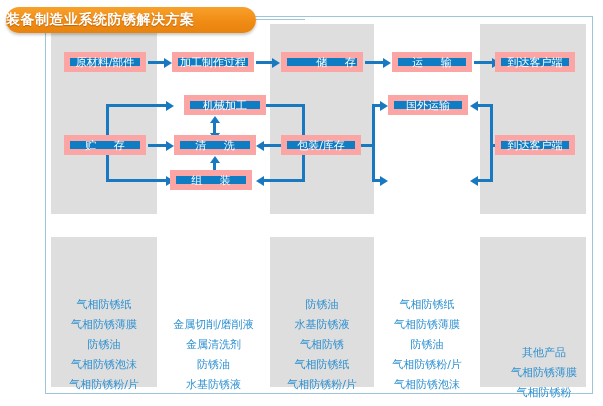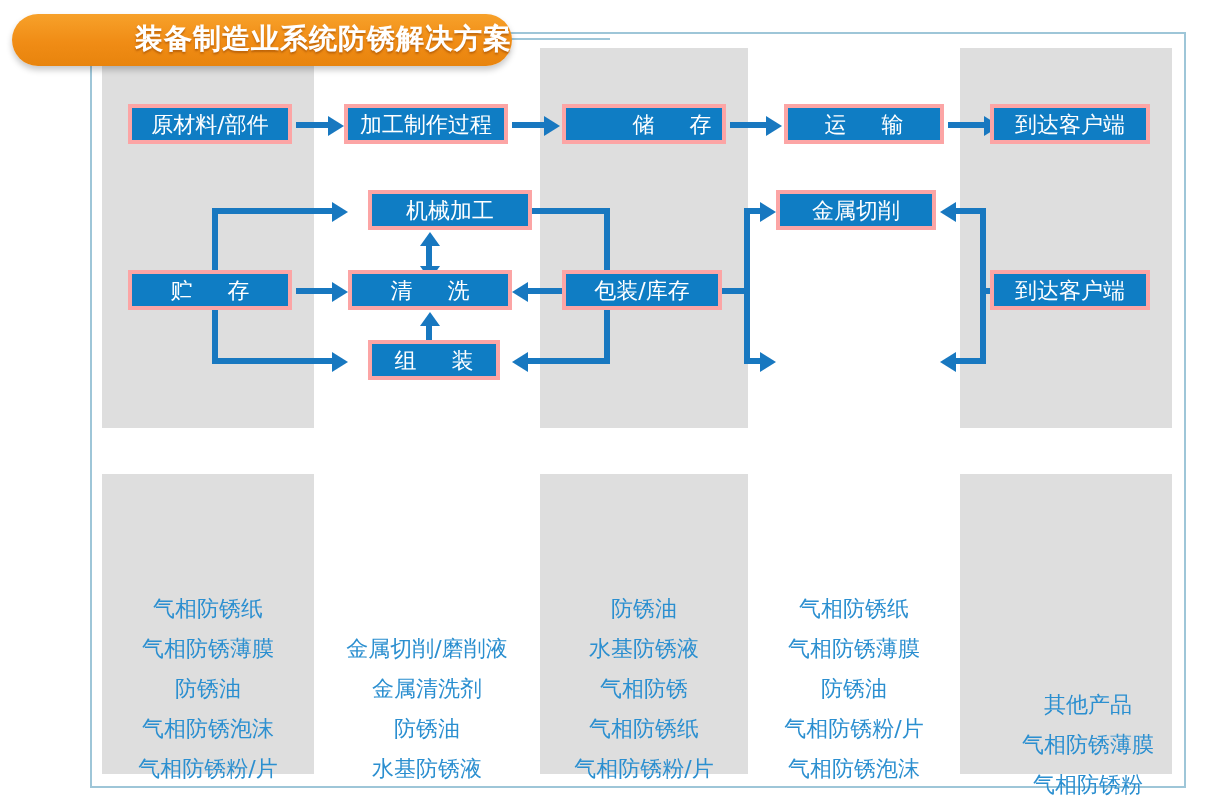--- a/index.html
+++ b/index.html
@@ -25,38 +25,38 @@
   .band.top{top:24px;height:190px;}
   .band.bot{top:237px;height:150px;}
 
   
   .title-pill{
     position:absolute;left:6px;top:7px;
     height:26px;width:250px;
     background:linear-gradient(180deg,#f7a12a 0%,#f08c15 55%,#e8840d 100%);
     border-radius:13px;
     box-shadow:0 2px 3px rgba(0,0,0,.22);
-    display:flex;align-items:center;justify-content:flex-end;
+    display:flex;align-items:center;justify-content:flex-start;
     z-index:30;
   }
   .title-pill .t{
     color:#ffffff;font-size:14px;font-weight:bold;letter-spacing:.5px;
     white-space:nowrap;
     text-shadow:0 1px 1px rgba(150,70,0,.55);
   }
   .title-rule{
     position:absolute;left:250px;top:19px;width:55px;height:1px;
     background:#9ec6d8;z-index:5;
   }
 
   
   .pbox{
     position:absolute;
     background:#0f7dc4;
-    border:2px solid #fca5a5;
+    border:6px solid #fca5a5;
     color:#ffffff;
     font-size:11px;
     display:flex;align-items:center;justify-content:center;
     box-sizing:border-box;
     white-space:nowrap;
     z-index:12;
     letter-spacing:0px;
   }
   .pbox.sp{letter-spacing:7px;text-indent:7px;}
 
@@ -146,32 +146,32 @@
   <div class="ln" style="left:106px;top:144px;width:16px;height:3px;"></div>
 
   <div class="arrow-h" style="left:106px;top:104px;width:61px;"></div>
 
   <div class="arrow-h" style="left:106px;top:179px;width:61px;"></div>
 
   <div class="pbox" style="left:184px;top:95px;width:82px;height:20px;">机械加工</div>
   <div class="dbl" style="left:213px;top:122px;height:12px;"></div>
   <div class="pbox sp" style="left:174px;top:135px;width:82px;height:20px;">清  洗</div>
   <div class="dbl" style="left:213px;top:162px;height:12px;"></div>
-  <div class="pbox sp" style="left:184px;top:170px;width:66px;height:20px;">组  装</div>
+  <div class="pbox sp" style="left:170px;top:170px;width:82px;height:20px;">组  装</div>
 
   <div class="pbox" style="left:281px;top:135px;width:80px;height:20px;">包装/库存</div>
 
   <div class="arrow-h left" style="left:263px;top:144px;width:18px;"></div>
 
   <div class="ln" style="left:302px;top:104px;width:3px;height:78px;"></div>
   <div class="ln" style="left:302px;top:144px;width:14px;height:3px;"></div>
   <div class="arrow-h left" style="left:263px;top:104px;width:42px;"></div>
   <div class="arrow-h left" style="left:263px;top:179px;width:42px;"></div>
 
-  <div class="pbox" style="left:388px;top:95px;width:80px;height:20px;">金属切削</div>
+  <div class="pbox" style="left:388px;top:95px;width:80px;height:20px;">国外运输</div>
 
   <div class="ln" style="left:372px;top:104px;width:3px;height:78px;"></div>
   <div class="ln" style="left:361px;top:144px;width:14px;height:3px;"></div>
   <div class="arrow-h" style="left:372px;top:104px;width:9px;"></div>
   <div class="arrow-h" style="left:372px;top:179px;width:9px;"></div>
 
   <div class="pbox" style="left:495px;top:135px;width:80px;height:20px;">到达客户端</div>
 
   <div class="ln" style="left:490px;top:104px;width:3px;height:78px;"></div>
   <div class="ln" style="left:490px;top:144px;width:8px;height:3px;"></div>

